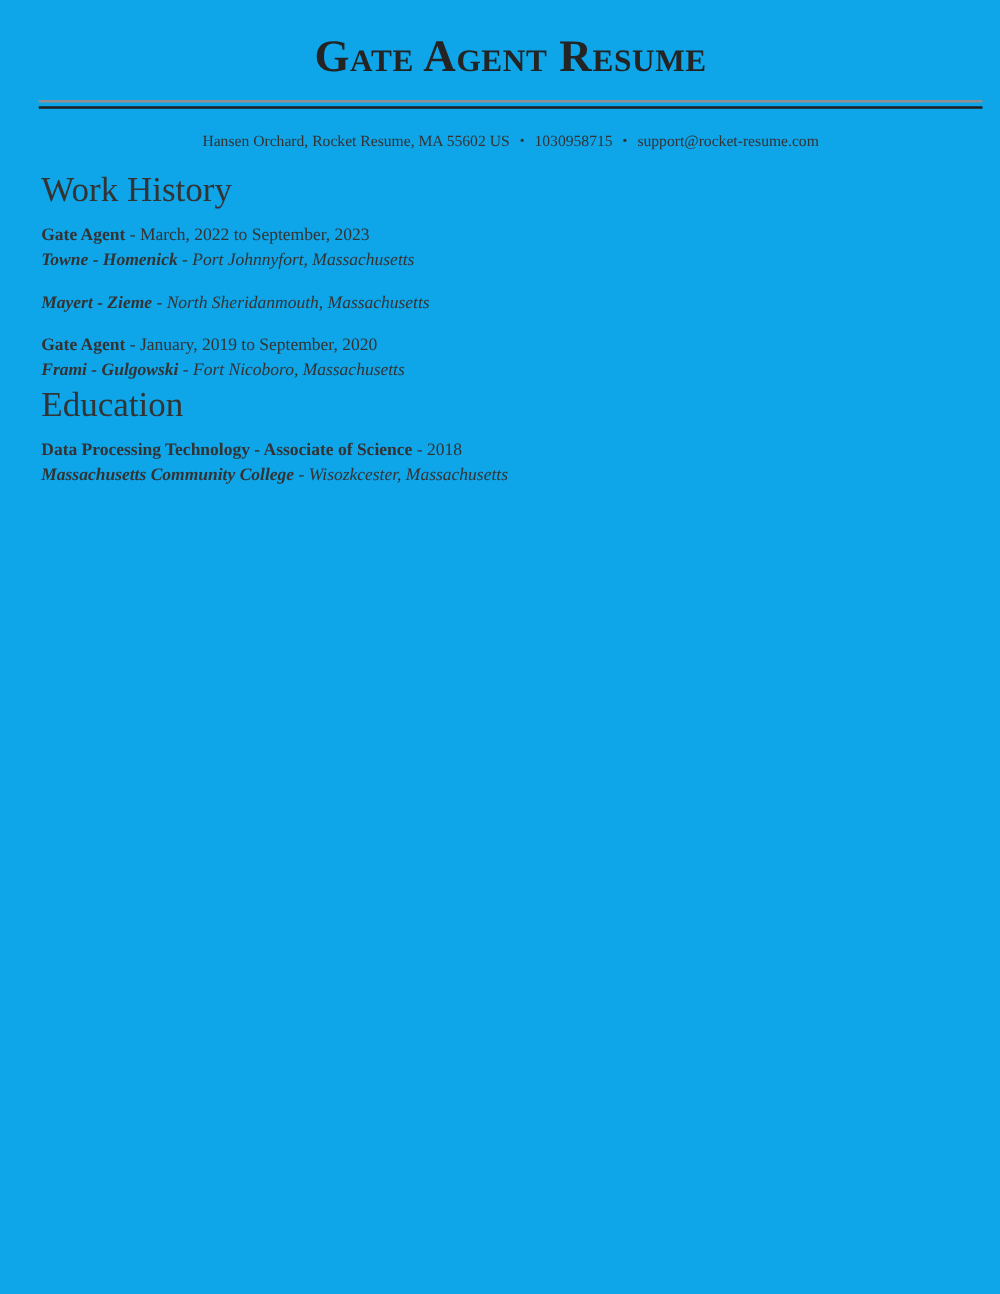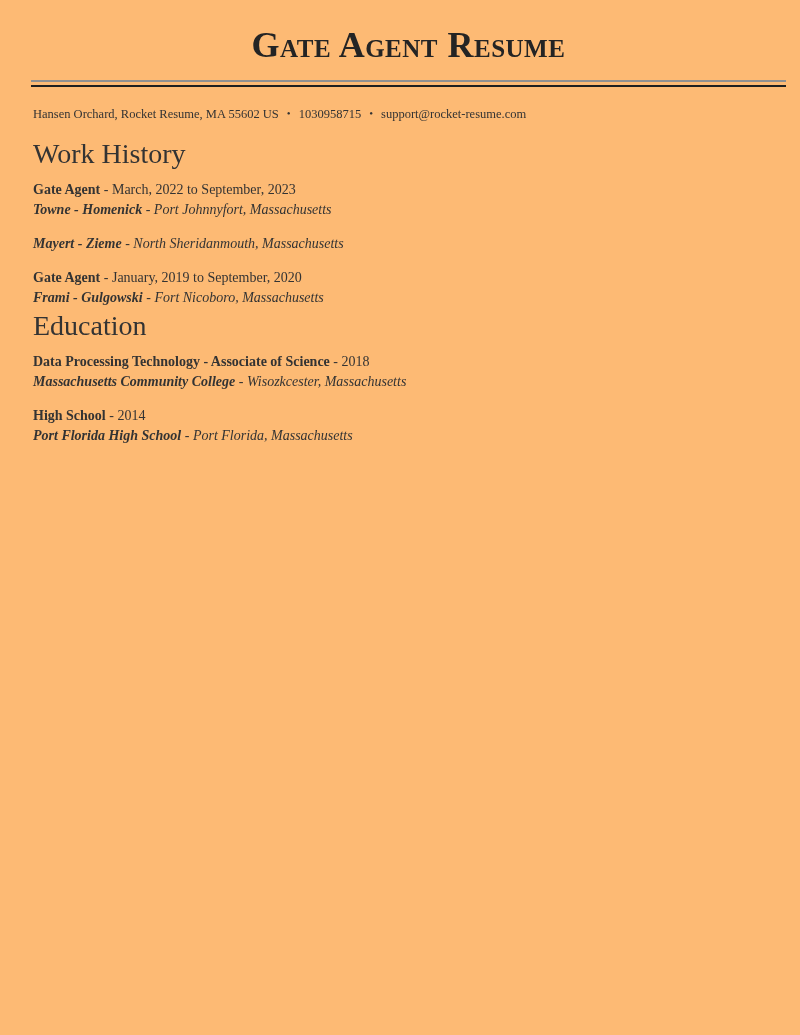--- a/index.html
+++ b/index.html
@@ -11,21 +11,21 @@
     width: 800px;
     min-height: 1035px;
     font-family: "Liberation Serif", "DejaVu Serif", serif;
     color: #333333;
   }
   .page {
     width: 800px;
     min-height: 1035px;
     box-sizing: border-box;
     padding: 0 16px 40px 33px;
-    background: #fdba74;
+    background: #0ea5e9;
   }
   .title {
     margin: 0;
     padding-top: 26px;
     font-size: 36px;
     line-height: 38px;
     font-weight: 700;
     font-variant: small-caps;
     letter-spacing: 0.5px;
     text-align: center;
@@ -39,20 +39,21 @@
     background: #909090;
   }
   .rule-dark {
     height: 2px;
     background: #1f1f1f;
     margin-top: 3px;
   }
   .contact {
     margin-top: 19px;
     margin-bottom: 20px;
+    text-align: center;
     font-size: 12.5px;
     line-height: 15px;
     color: #333333;
   }
   .bullet {
     display: inline-block;
     margin: 0 8px;
     font-size: 11px;
     vertical-align: 1px;
     color: #333333;
@@ -104,18 +105,14 @@
     <div class="entry-line italic"><span class="strong">Frami - Gulgowski</span><span> - </span><span>Fort Nicoboro, Massachusetts</span></div>
   </div>
 
   <h2 class="section-heading">Education</h2>
 
   <div class="entry">
     <div class="entry-line"><span class="strong">Data Processing Technology - Associate of Science</span><span> - </span><span>2018</span></div>
     <div class="entry-line italic"><span class="strong">Massachusetts Community College</span><span> - </span><span>Wisozkcester, Massachusetts</span></div>
   </div>
 
-  <div class="entry">
-    <div class="entry-line"><span class="strong">High School</span><span> - </span><span>2014</span></div>
-    <div class="entry-line italic"><span class="strong">Port Florida High School</span><span> - </span><span>Port Florida, Massachusetts</span></div>
-  </div>
 
 </div>
 
 </body></html>

